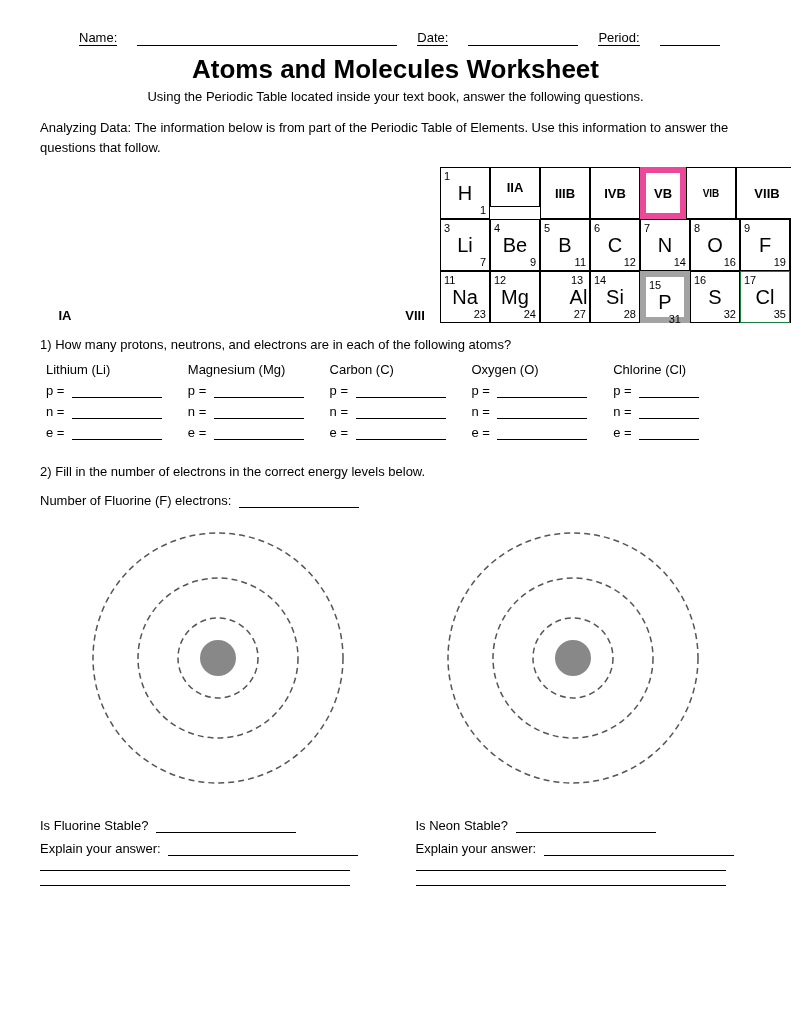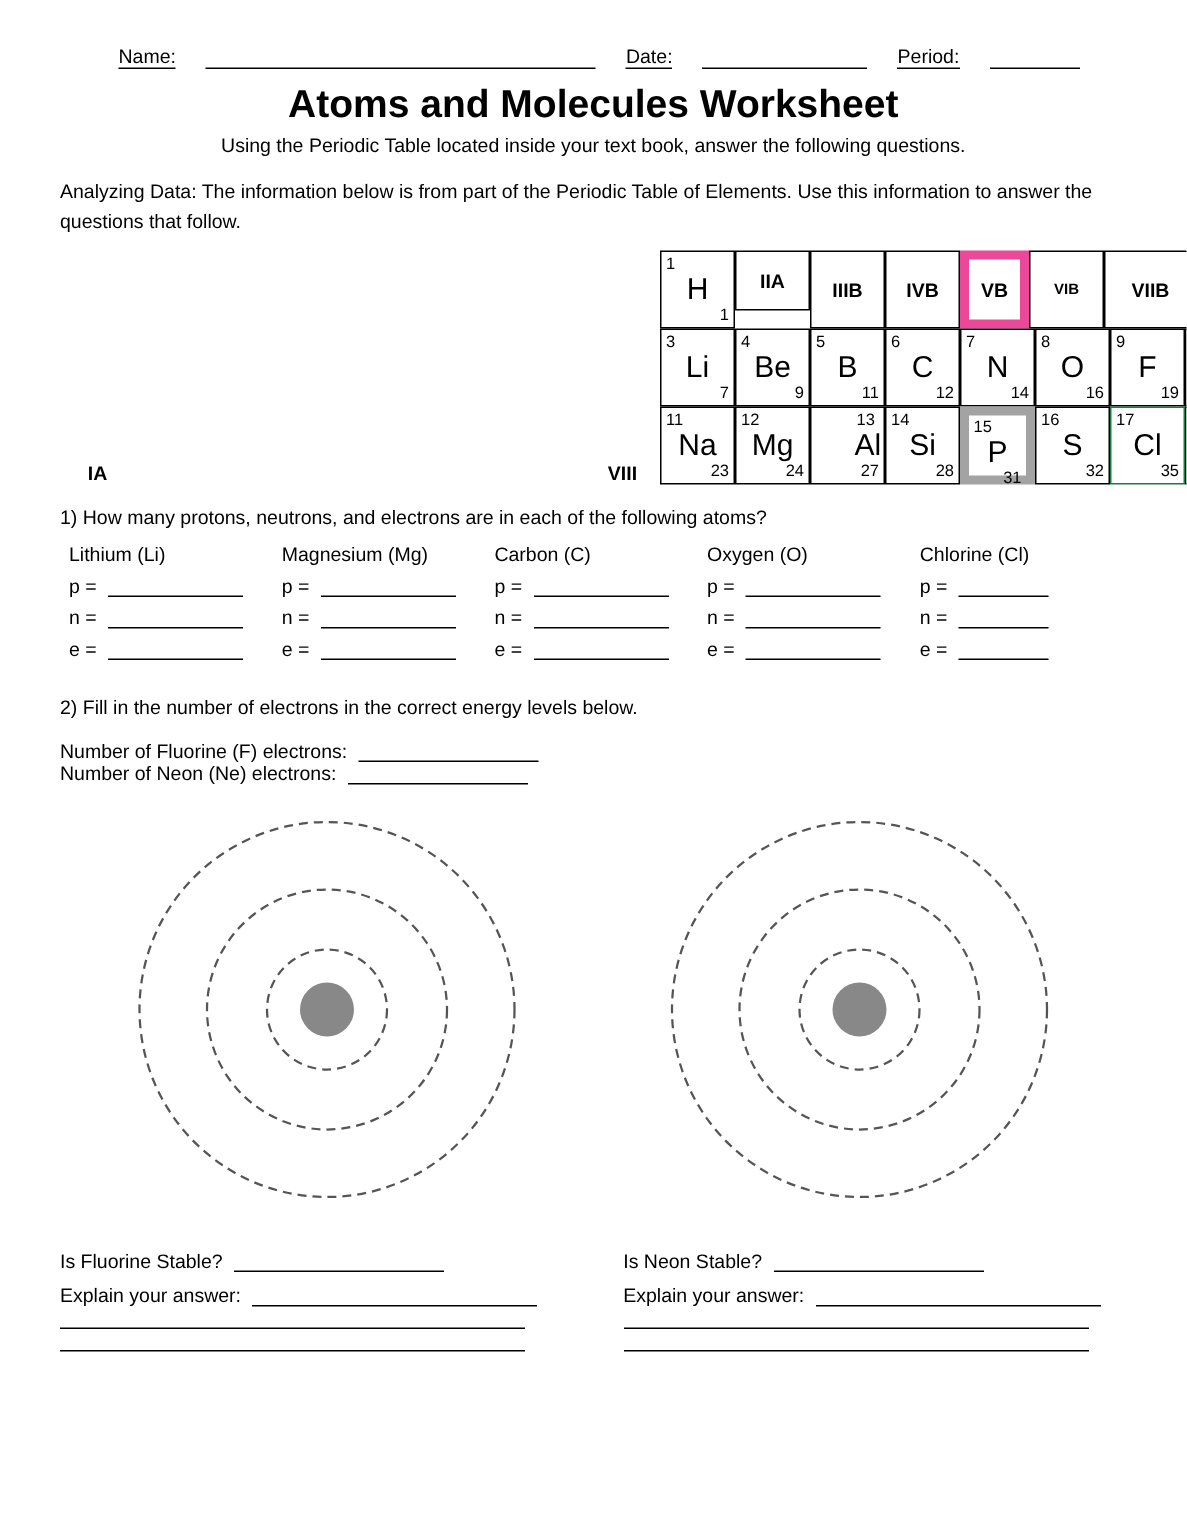--- a/index.html
+++ b/index.html
@@ -394,24 +394,20 @@
   <div class="q2-text">
     <span>2)</span>
     <span>Fill in the number of electrons in the correct energy levels below.</span>
   </div>
 
   <div style="display:flex; justify-content:space-between; margin-bottom:10px;flex-direction:column;">
     <div>
       <span>Number of Fluorine (F) electrons:</span>
       <span class="electron-fill"></span>
     </div>
-    <div>
-      <span>Number of Neon (Ne) electrons:</span>
-      <span class="electron-fill"></span>
-    </div>
   </div>
 
   <div class="bohr-row">
 
     <div class="bohr-diagram">
       <svg viewBox="0 0 280 280" xmlns="http://www.w3.org/2000/svg">
 
         <circle cx="140" cy="140" r="125" fill="none" stroke="#555" stroke-width="1.5" stroke-dasharray="6,4"></circle>
 
         <circle cx="140" cy="140" r="80" fill="none" stroke="#555" stroke-width="1.5" stroke-dasharray="6,4"></circle>

